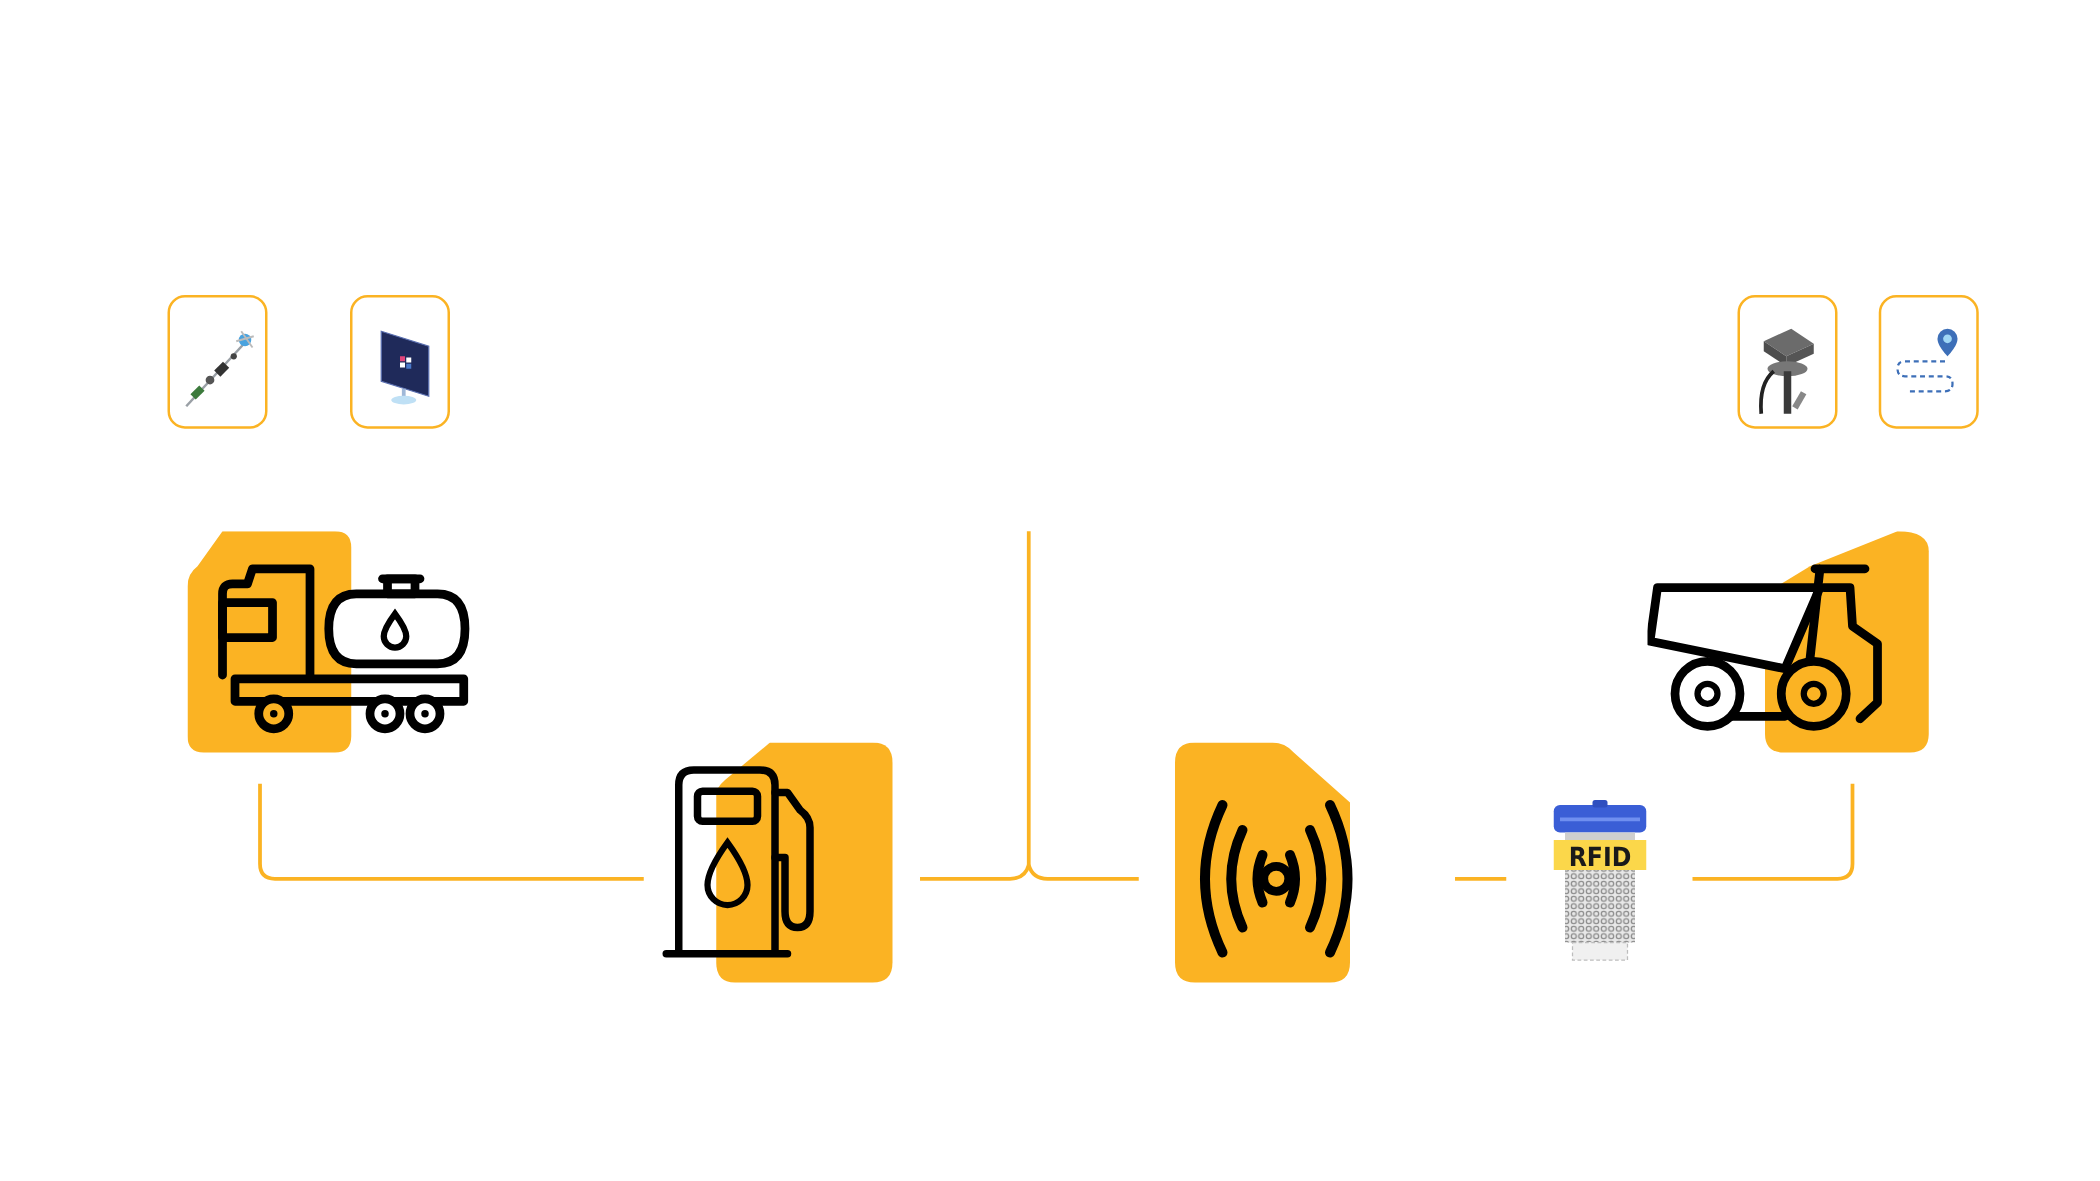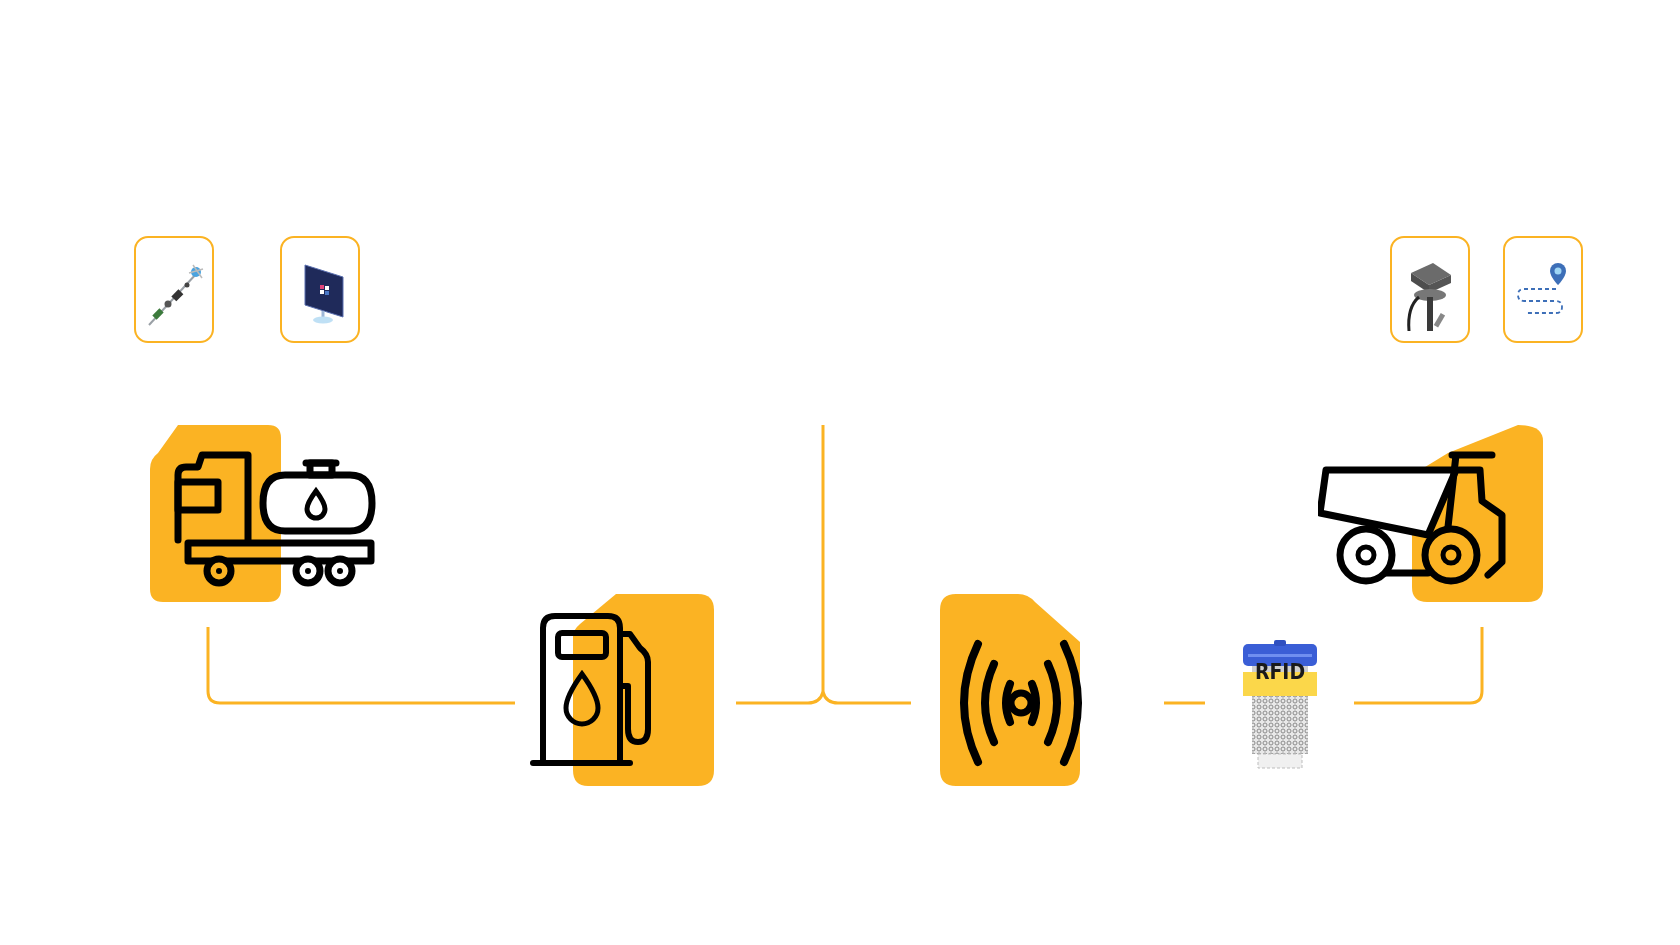--- a/index.html
+++ b/index.html
@@ -141,21 +141,21 @@
     <rect x="5" y="34" width="74" height="24" fill="#fbd74a"></rect>
     <defs>
       <pattern id="mesh" width="6" height="6" patternUnits="userSpaceOnUse">
         <rect width="6" height="6" fill="#e8e8e8"></rect>
         <circle cx="3" cy="3" r="2" fill="none" stroke="#8a8a8a" stroke-width="1"></circle>
       </pattern>
     </defs>
     <rect x="14" y="58" width="56" height="58" fill="url(#mesh)"></rect>
     <rect x="20" y="116" width="44" height="14" fill="#f0f0f0" stroke="#bdbdbd" stroke-width="1" stroke-dasharray="3 2"></rect>
   </svg>
-  <div class="abs rfid-label" style="left:5px; top:22px; width:74px; height:18px; line-height:24px; text-align:center;">RFID</div>
+  <div class="abs rfid-label" style="left:5px; top:36px; width:74px; height:18px; line-height:24px; text-align:center;">RFID</div>
 </div>
 
 <div class="card" style="left:1318px; top:425px;">
   <svg width="230" height="180" viewBox="0 0 230 180">
     <path d="M130 28 L200 0 Q225 0 225 16 L225 162 Q225 177 210 177 L109 177 Q94 177 94 162 L94 50 Z" fill="#fbb323"></path>
     <g fill="none" stroke="#000" stroke-width="7" stroke-linejoin="round" stroke-linecap="round">
       <path d="M8 45 L138 45 L110 110 L2 88 Z" fill="#fff"></path>
       <path d="M134 30 L174 30 M138 30 L130 102"></path>
       <path d="M141 45 L162 45 L164 76 L184 90 L184 137 L170 150"></path>
       <path d="M50 148 L110 148"></path>

